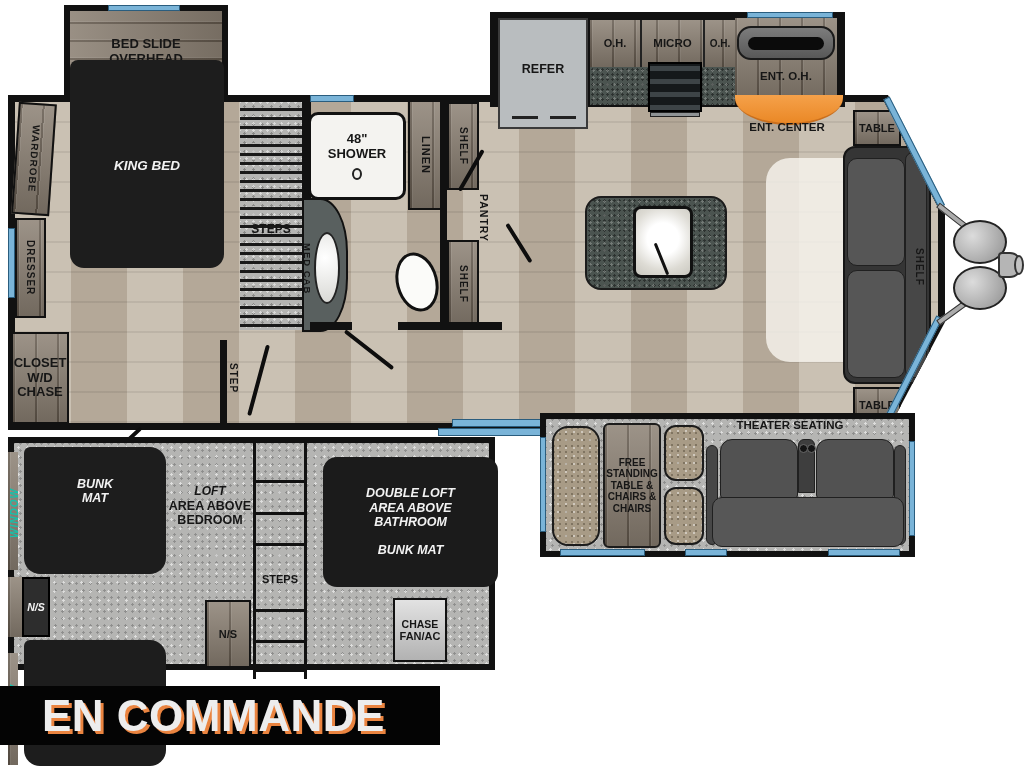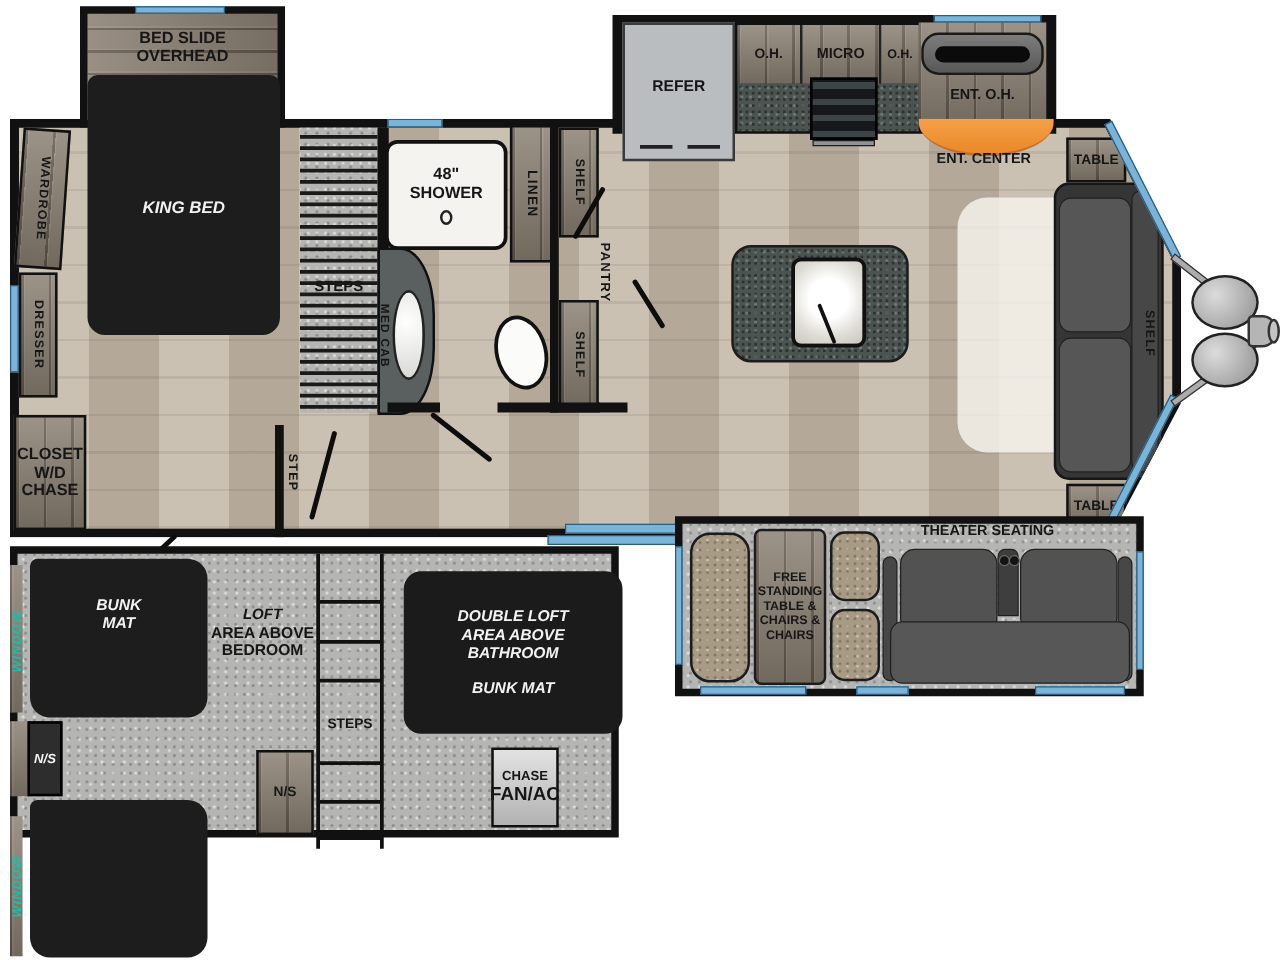--- a/index.html
+++ b/index.html
@@ -128,21 +128,21 @@
       <div class="lbl" style="font-size:11px;">TABLE</div>
     </div>
     <div class="abs wood-v bordered col" style="left:845px;top:292px;width:48px;height:36px;">
       <div class="lbl" style="font-size:11px;">TABLE</div>
     </div>
     <div class="abs vlabel" style="left:906px;top:140px;height:64px;font-size:10px;">SHELF</div>
   </div>
 
   <div class="abs wall" style="left:64px;top:5px;width:164px;height:97px;">
     <div class="abs wood-h" style="left:6px;top:6px;width:152px;height:85px;"></div>
-    <div class="abs col" style="left:6px;top:18px;width:152px;">
+    <div class="abs col" style="left:6px;top:32px;width:152px;">
       <div class="lbl" style="font-size:13px;">BED SLIDE</div>
       <div class="lbl" style="font-size:13px;">OVERHEAD</div>
     </div>
     <div class="abs blue" style="left:44px;top:0;width:72px;height:6px;"></div>
   </div>
 
   <div class="abs" style="left:70px;top:60px;width:154px;height:208px;background:#1d1d1d;border-radius:8px 8px 14px 14px;">
     <div class="lbl wht abs" style="left:0;top:98px;width:100%;font-size:13.5px;">KING BED</div>
   </div>
 
@@ -284,18 +284,22 @@
       <div class="lbl wht" style="font-size:12.5px;">DOUBLE LOFT</div>
       <div class="lbl wht" style="font-size:12.5px;">AREA ABOVE</div>
       <div class="lbl wht" style="font-size:12.5px;">BATHROOM</div>
       <div style="height:14px;"></div>
       <div class="lbl wht" style="font-size:12.5px;">BUNK MAT</div>
     </div>
 
     <div class="abs col" style="left:385px;top:161px;width:54px;height:64px;background:linear-gradient(180deg,#e2e2e2,#b2b2b2);
                 border:2px solid #111;box-sizing:border-box;">
       <div class="lbl" style="font-size:10.5px;">CHASE</div>
-      <div class="lbl" style="font-size:15px;">FAN/AC</div>
-    </div>
-  </div>
-
+      <div class="lbl" style="font-size:11px;">FAN/AC</div>
+    </div>
+  </div>
+
+  <div class="abs" style="left:0;top:686px;width:440px;height:59px;background:#040404;display:flex;align-items:center;z-index:5;">
+    <span style="padding-left:42px;font-size:44px;font-weight:bold;letter-spacing:0.5px;color:#ededed;
+                 text-shadow:3px 3px 0 #ea8440;white-space:nowrap;">EN COMMANDE</span>
+  </div>
 
 </div>
 
 </body></html>

